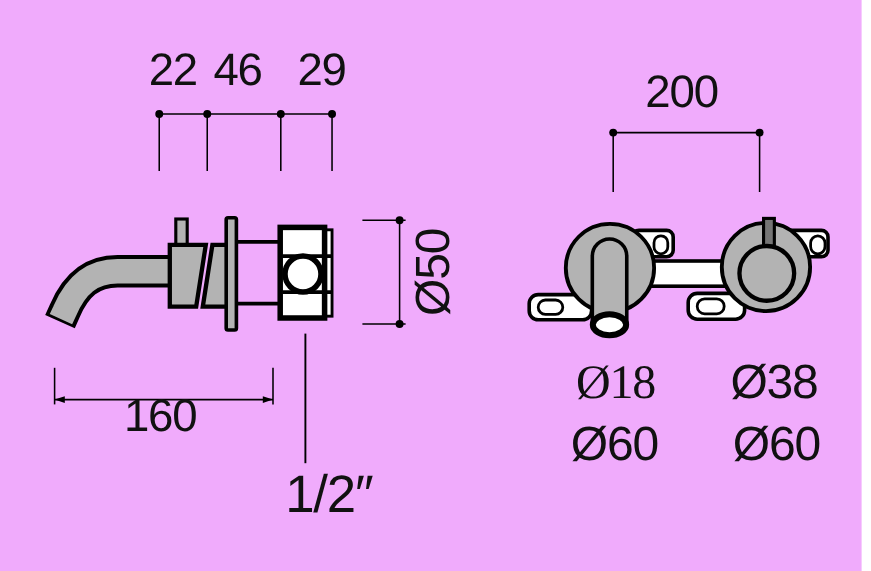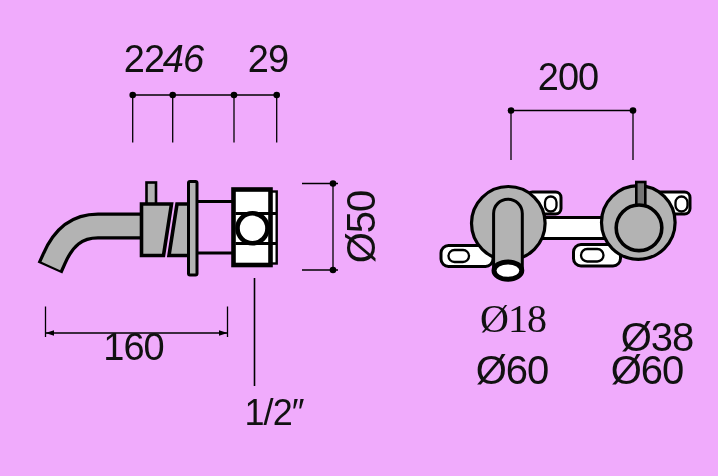--- a/index.html
+++ b/index.html
@@ -15,21 +15,21 @@
     position:absolute;
     color:#111111;
     font-size:38px;
     letter-spacing:-1px;
     white-space:nowrap;
     transform:translate(-50%,-50%);
     line-height:1;
   }
   .lbl.dia{font-size:40px;}
   .lbl.rot{transform:translate(-50%,-50%) rotate(-90deg);}
-  .lbl.conn{font-size:36px;}
+  .lbl.conn{font-size:44px;}
 </style>
 </head>
 <body>
 
 <div id="stage">
 
   <svg id="linework" width="726" height="476" viewBox="0 0 726 476">
 
     <g>
 
@@ -124,29 +124,29 @@
       <path d="M493.6 272 L493.6 213.5 A14.35 14.35 0 0 1 522.3 213.5 L522.3 272" fill="#b3b3b3" stroke="#000" stroke-width="3"></path>
       <ellipse cx="507.9" cy="270.6" rx="13.9" ry="8.7" fill="#fff" stroke="#000" stroke-width="5"></ellipse>
 
       <circle cx="638.3" cy="222.5" r="36.8" fill="#b3b3b3" stroke="#000" stroke-width="3.2"></circle>
       <rect x="636.3" y="182" width="9" height="26.5" fill="#757575" stroke="#000" stroke-width="2.6"></rect>
       <circle cx="639" cy="227.8" r="22.8" fill="#b3b3b3" stroke="#000" stroke-width="3.6"></circle>
     </g>
   </svg>
 
   <div class="lbl" style="left:144px;top:59px;">22</div>
-  <div class="lbl" style="left:183px;top:59px;font-style:italic;">46</div>
+  <div class="lbl" style="left:198px;top:59px;">46</div>
   <div class="lbl" style="left:268px;top:59px;">29</div>
 
   <div class="lbl dia rot" style="left:361px;top:226.5px;">Ø50</div>
 
   <div class="lbl" style="left:133.5px;top:307px;margin-top:40px;">160</div>
 
   <div class="lbl conn" style="left:274px;top:413px;">1/2″</div>
 
   <div class="lbl" style="left:568px;top:77px;">200</div>
 
   <div class="lbl dia" style="left:513px;top:319px;font-family:Liberation Serif, serif;">Ø18</div>
-  <div class="lbl dia" style="left:645px;top:337px;margin-left:12px;">Ø38</div>
+  <div class="lbl dia" style="left:645px;top:319px;">Ø38</div>
   <div class="lbl dia" style="left:512px;top:370px;">Ø60</div>
   <div class="lbl dia" style="left:647px;top:370px;">Ø60</div>
 
 </div>
 
 </body></html>

